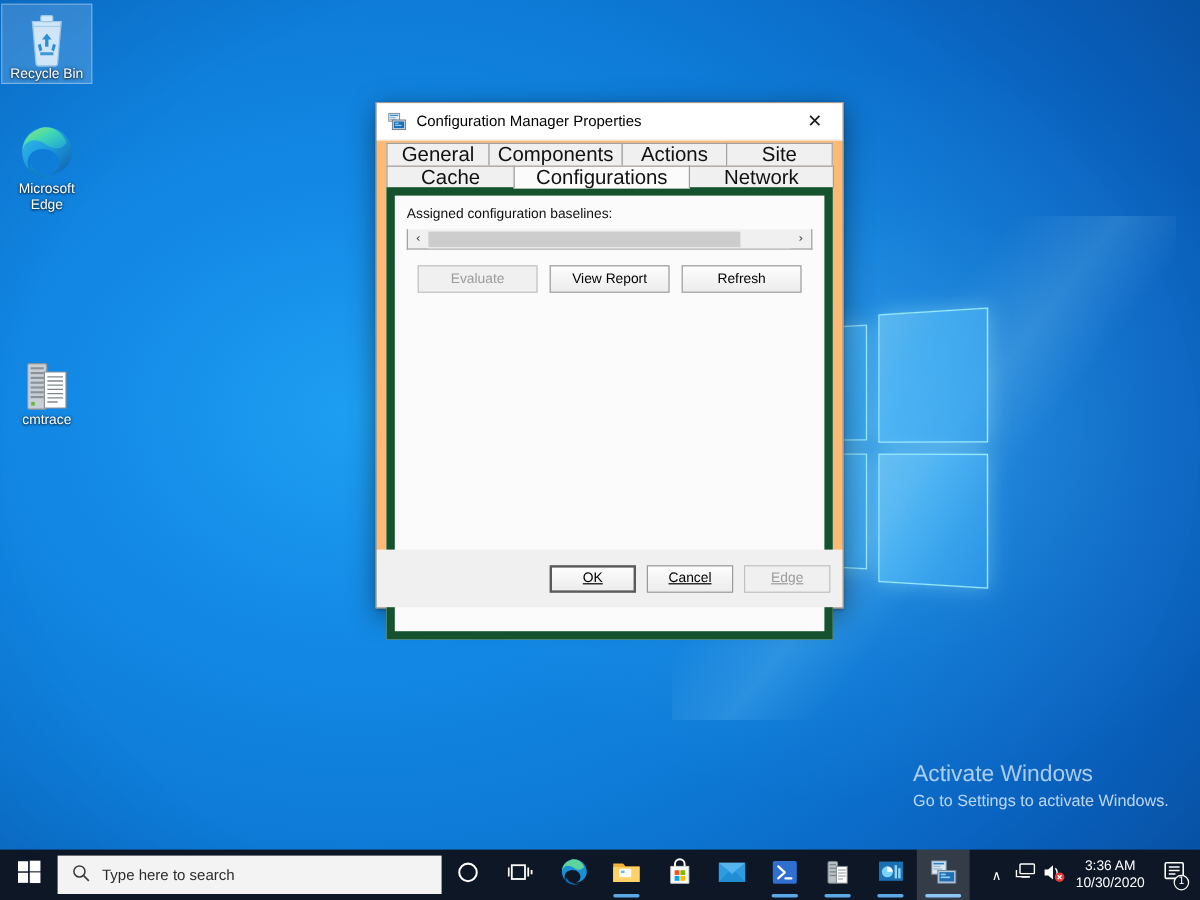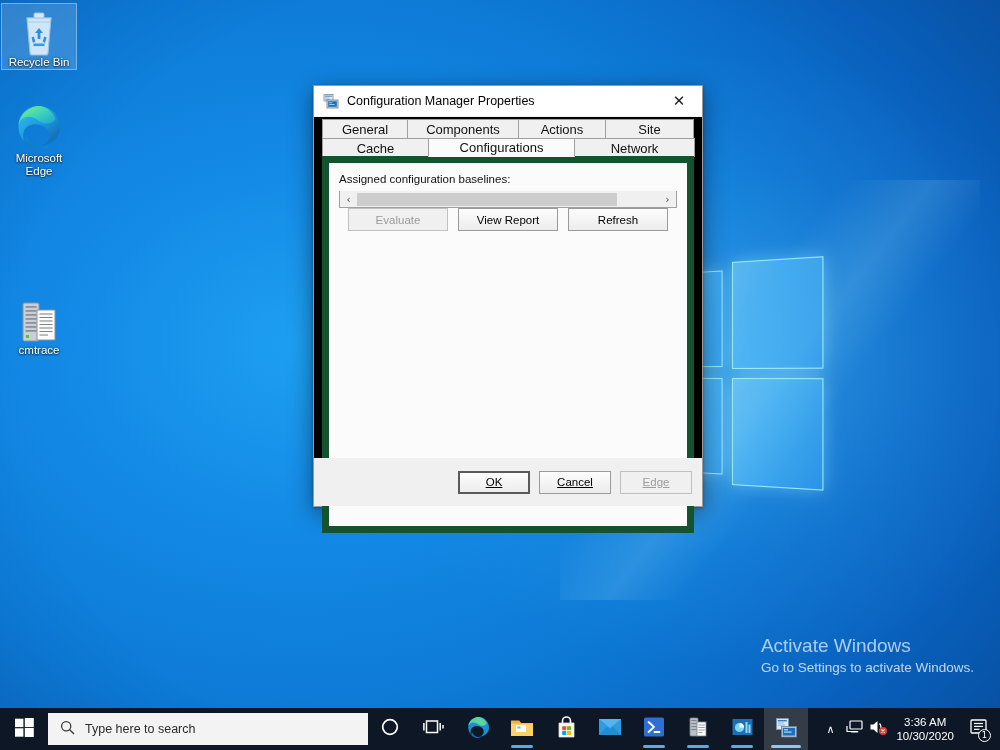--- a/index.html
+++ b/index.html
@@ -71,21 +71,21 @@
   .desk-icon.selected {
     background: rgba(255,255,255,0.16);
     outline: 1px solid rgba(255,255,255,0.45);
   }
 
   
   #dialog {
     position: absolute;
     left: 313px; top: 85px;
     width: 390px; height: 422px;
-    background: #000000;
+    background: #fdba74;
     border: 1px solid #9a9a9a;
     box-shadow: 0 6px 22px rgba(0,0,0,0.45), 0 1px 3px rgba(0,0,0,0.3);
     font-size: 12px;
     color: #000;
   }
   #titlebar {
     height: 31px;
     background: #ffffff;
     display: flex; align-items: center;
     position: relative;
@@ -108,21 +108,21 @@
   }
 
   #dlg-body { padding: 0 8px; }
 
   
   #tabstrip { position: relative; height: 38px; margin-top: 2px; }
   .tabrow { display: flex; height: 19px; }
   .tab {
     height: 19px;
     display: flex; align-items: center; justify-content: center;
-    font-size: 13px;
+    font-size: 17px;
     background: #f0f0f0;
     border: 1px solid #a0a0a0;
     border-bottom: none;
     margin-right: -1px;
     cursor: default;
     color: #111;
   }
   .tab.sel-bottom {
     background: #fbfbfb;
     border-bottom: 1px solid #fbfbfb;
@@ -180,21 +180,21 @@
     cursor: default;
   }
   .hs-track { flex: 1; height: 15px; position: relative; background:#f0f0f0; }
   .hs-thumb {
     position:absolute; left: 0; top: 1px;
     width: 86%; height: 13px;
     background: #cdcdcd;
     cursor: default;
   }
 
-  .btnrow { display: flex; justify-content: center; gap: 10px; }
+  .btnrow { display: flex; justify-content: center; gap: 10px; margin-top: 13px; }
   .btn {
     height: 23px;
     min-width: 100px;
     font-size: 11.5px;
     background: linear-gradient(#fdfdfd, #ececec);
     border: 1px solid #9a9a9a;
     color: #000;
     display:flex;align-items:center;justify-content:center;
     cursor: default;
   }

